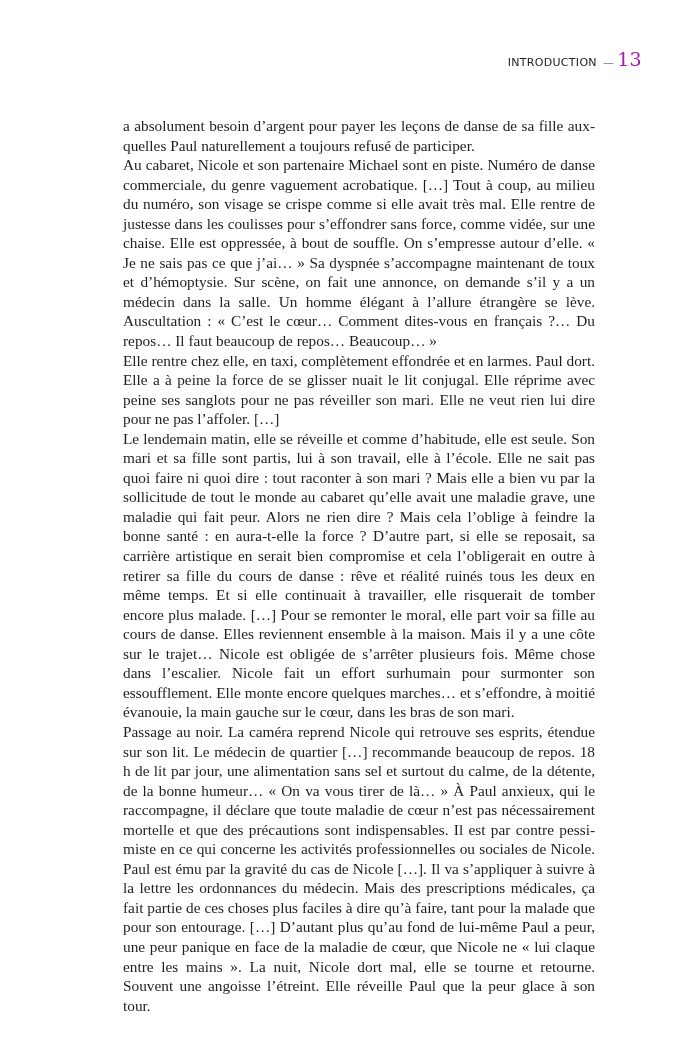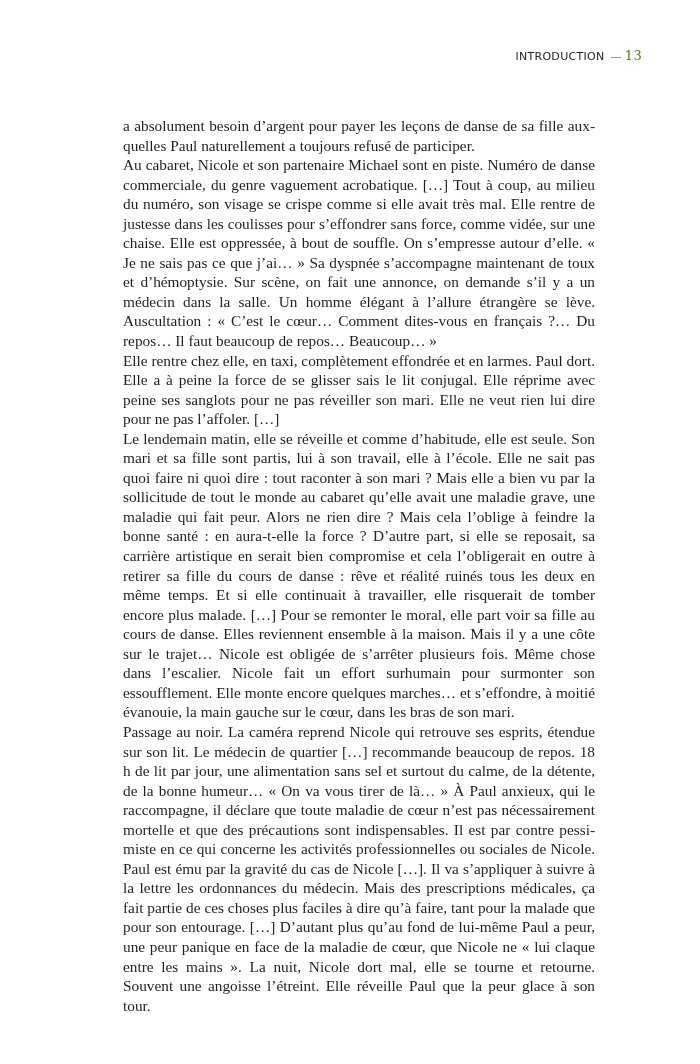--- a/index.html
+++ b/index.html
@@ -1,30 +1,30 @@
 <!DOCTYPE html>
 <html><head>
 <meta charset="utf-8">
 <style>
   html, body { margin:0; padding:0; background:#ffffff; }
   body { width:700px; height:1064px; position:relative; overflow:hidden; font-family:"Liberation Serif","DejaVu Serif",serif; color:#1e1e1e; }
   .running-head { position:absolute; top:48px; right:58px; font-family:"DejaVu Sans","Liberation Sans",sans-serif; font-size:11px; letter-spacing:0.3px; color:#222; display:flex; align-items:baseline; }
   .running-head .dash { color:#777; margin:0 3px 0 6px; }
-  .running-head .num { color:#4d7c0f; font-family:"DejaVu Serif",serif; font-size:13px; }
+  .running-head .num { color:#a21caf; font-family:"DejaVu Serif",serif; font-size:19px; }
   .body-text { position:absolute; left:123px; top:116px; width:472px; font-size:15.3px; line-height:19.55px; text-align:justify; }
   .body-text p { margin:0; text-indent:0; hyphens:manual; }
 </style>
 </head>
 <body>
 
 <div class="running-head">
   <span>INTRODUCTION</span>
   <span class="dash">—</span>
   <span class="num">13</span>
 </div>
 
 <div class="body-text">
   <p>a absolument besoin d’argent pour payer les leçons de danse de sa fille aux­quelles Paul naturellement a toujours refusé de participer.</p>
   <p>Au cabaret, Nicole et son partenaire Michael sont en piste. Numéro de danse commerciale, du genre vaguement acrobatique. […] Tout à coup, au milieu du numéro, son visage se crispe comme si elle avait très mal. Elle rentre de justesse dans les coulisses pour s’effondrer sans force, comme vidée, sur une chaise. Elle est oppressée, à bout de souffle. On s’empresse autour d’elle. « Je ne sais pas ce que j’ai… » Sa dyspnée s’accompagne maintenant de toux et d’hémoptysie. Sur scène, on fait une annonce, on demande s’il y a un médecin dans la salle. Un homme élégant à l’allure étrangère se lève. Auscultation : « C’est le cœur… Comment dites-vous en français ?… Du repos… Il faut beaucoup de repos… Beaucoup… »</p>
-  <p>Elle rentre chez elle, en taxi, complètement effondrée et en larmes. Paul dort. Elle a à peine la force de se glisser sais le lit conjugal. Elle réprime avec peine ses sanglots pour ne pas réveiller son mari. Elle ne veut rien lui dire pour ne pas l’affoler. […]</p>
+  <p>Elle rentre chez elle, en taxi, complètement effondrée et en larmes. Paul dort. Elle a à peine la force de se glisser nuait le lit conjugal. Elle réprime avec peine ses sanglots pour ne pas réveiller son mari. Elle ne veut rien lui dire pour ne pas l’affoler. […]</p>
   <p>Le lendemain matin, elle se réveille et comme d’habitude, elle est seule. Son mari et sa fille sont partis, lui à son travail, elle à l’école. Elle ne sait pas quoi faire ni quoi dire : tout raconter à son mari ? Mais elle a bien vu par la sollici­tude de tout le monde au cabaret qu’elle avait une maladie grave, une maladie qui fait peur. Alors ne rien dire ? Mais cela l’oblige à feindre la bonne santé : en aura-t-elle la force ? D’autre part, si elle se reposait, sa carrière artistique en serait bien compromise et cela l’obligerait en outre à retirer sa fille du cours de danse : rêve et réalité ruinés tous les deux en même temps. Et si elle conti­nuait à travailler, elle risquerait de tomber encore plus malade. […] Pour se remonter le moral, elle part voir sa fille au cours de danse. Elles reviennent ensemble à la maison. Mais il y a une côte sur le trajet… Nicole est obligée de s’arrêter plusieurs fois. Même chose dans l’escalier. Nicole fait un effort surhumain pour surmonter son essoufflement. Elle monte encore quelques marches… et s’effondre, à moitié évanouie, la main gauche sur le cœur, dans les bras de son mari.</p>
   <p>Passage au noir. La caméra reprend Nicole qui retrouve ses esprits, étendue sur son lit. Le médecin de quartier […] recommande beaucoup de repos. 18 h de lit par jour, une alimentation sans sel et surtout du calme, de la détente, de la bonne humeur… « On va vous tirer de là… » À Paul anxieux, qui le raccompagne, il déclare que toute maladie de cœur n’est pas nécessairement mortelle et que des précautions sont indispensables. Il est par contre pessi­miste en ce qui concerne les activités professionnelles ou sociales de Nicole. Paul est ému par la gravité du cas de Nicole […]. Il va s’appliquer à suivre à la lettre les ordonnances du médecin. Mais des prescriptions médicales, ça fait partie de ces choses plus faciles à dire qu’à faire, tant pour la malade que pour son entourage. […] D’autant plus qu’au fond de lui-même Paul a peur, une peur panique en face de la maladie de cœur, que Nicole ne « lui claque entre les mains ». La nuit, Nicole dort mal, elle se tourne et retourne. Souvent une angoisse l’étreint. Elle réveille Paul que la peur glace à son tour.</p>
 </div>
 
 </body></html>

